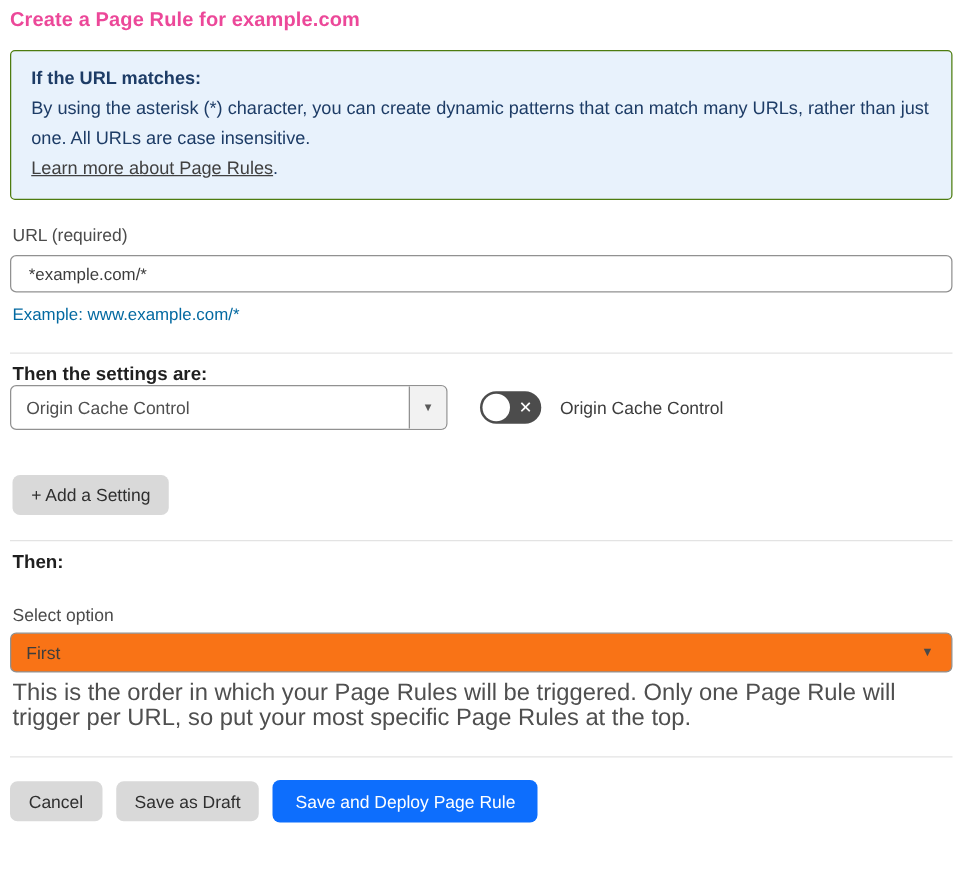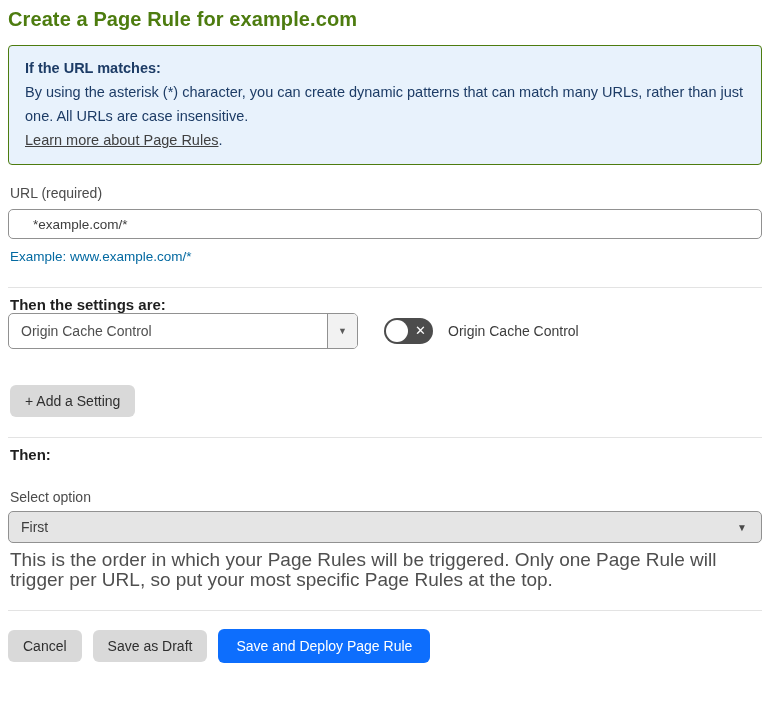--- a/index.html
+++ b/index.html
@@ -7,23 +7,23 @@
     margin: 0; padding: 0;
     width: 770px; height: 710px;
     background: #ffffff;
     font-family: "Liberation Sans", sans-serif;
     color: #363636;
     overflow: hidden;
   }
   .container { padding: 6px 8px 0 8px; }
 
   h1.page-title {
-    font-size: 20px;
+    font-size: 16px;
     font-weight: bold;
-    color: #4d7c0f;
+    color: #ec4899;
     margin: 2px 0 14px 0;
     letter-spacing: 0.1px;
   }
 
   .info-box {
     background: #e8f2fc;
     border: 1px solid #4d7c0f;
     border-radius: 4px;
     padding: 10px 16px 12px 16px;
     color: #1d3c66;
@@ -40,21 +40,21 @@
   .field-label {
     font-size: 14px;
     color: #4b4b4b;
     margin: 20px 0 8px 2px;
   }
   .text-input {
     width: 754px;
     height: 30px;
     border: 1px solid #919191;
     border-radius: 5px;
-    padding: 0 24px;
+    padding: 0 14px;
     font-size: 13.5px;
     color: #3d3d3d;
     font-family: "Liberation Sans", sans-serif;
     outline: none;
     background: #fff;
   }
   .helper-text {
     font-size: 13.5px;
     color: #0369a1;
     margin: 8px 0 0 2px;
@@ -156,21 +156,21 @@
     cursor: pointer;
   }
   .add-setting-button { margin: 36px 0 0 2px; }
 
   .wide-select {
     position: relative;
     width: 754px;
     height: 32px;
     border: 1px solid #919191;
     border-radius: 5px;
-    background: #e5e5e5;
+    background: #f97316;
     display: flex;
     align-items: center;
     padding: 0 12px;
     font-size: 14px;
     color: #3d3d3d;
     cursor: pointer;
   }
   .wide-select .wide-select-arrow {
     position: absolute;
     right: 14px;

